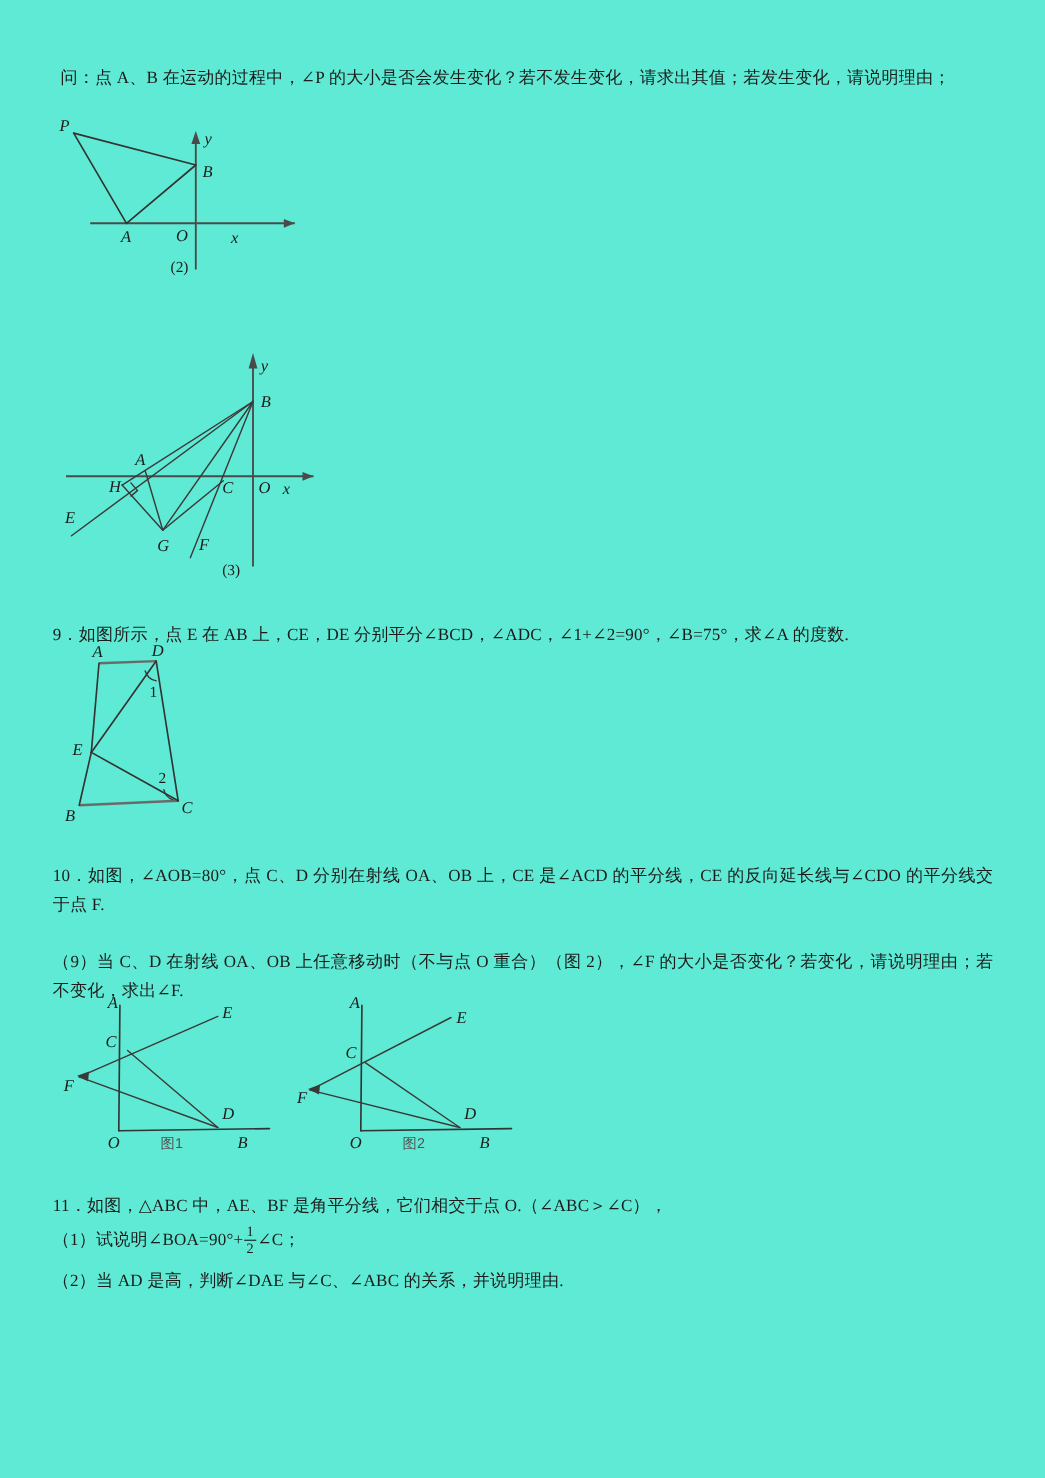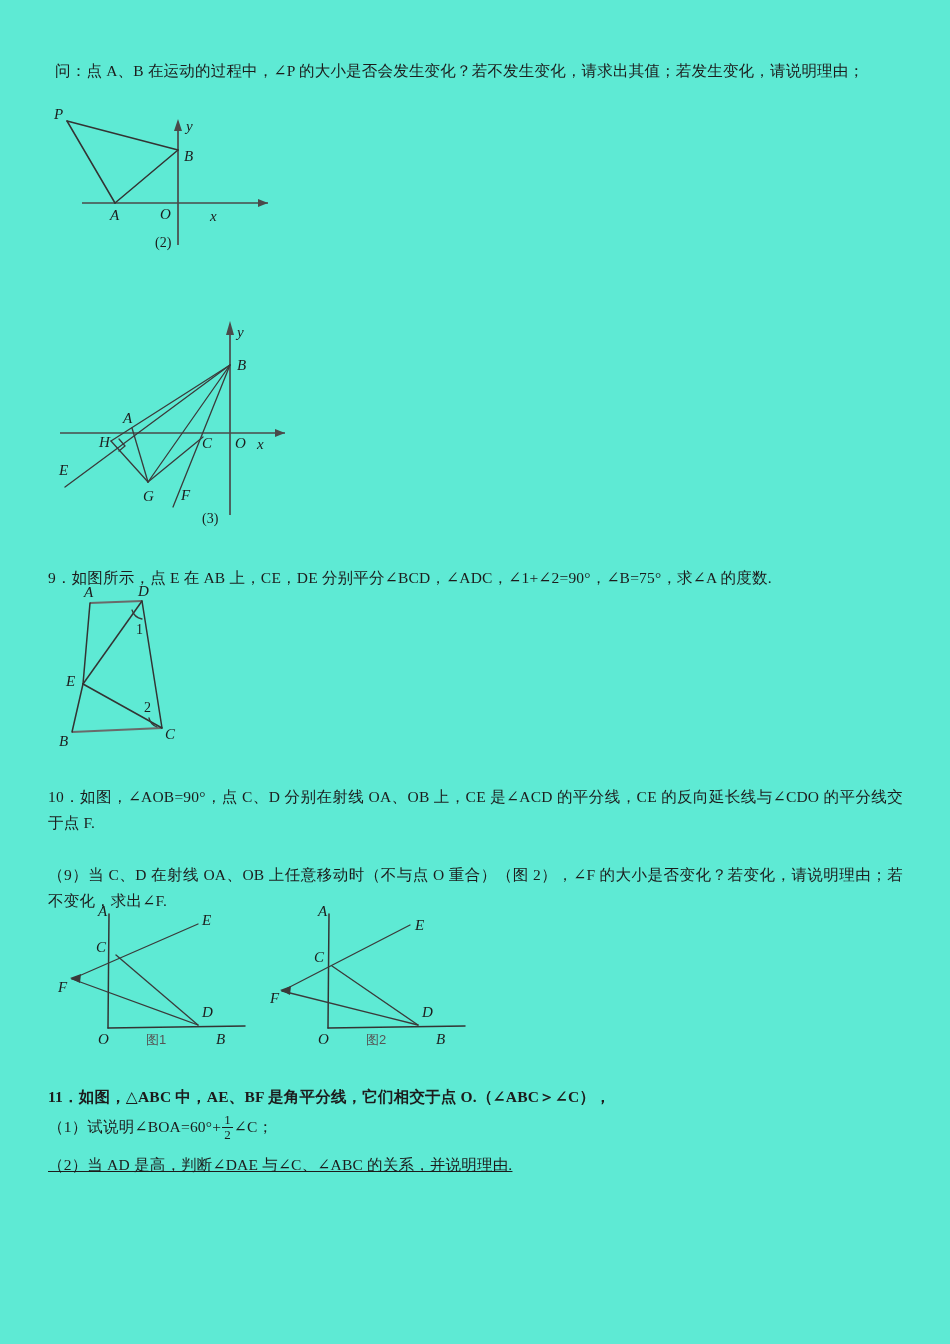--- a/index.html
+++ b/index.html
@@ -180,21 +180,21 @@
       <text class="lbl" x="34" y="12">A</text>
       <text class="lbl" x="88" y="11">D</text>
       <text class="lbl" x="16" y="101">E</text>
       <text class="lbl" x="9" y="161">B</text>
       <text class="lbl" x="115" y="154">C</text>
       <text class="lbl-up" x="86" y="49">1</text>
       <text class="lbl-up" x="94" y="127">2</text>
     </svg>
   </div>
 
-  <div class="para" style="left:48px; top:784px; width:855px;">10．如图，∠AOB=90°，点 C、D 分别在射线 OA、OB 上，CE 是∠ACD 的平分线，CE 的反向延长线与∠CDO 的平分线交于点 F.</div>
+  <div class="para" style="left:48px; top:784px; width:855px;">10．如图，∠AOB=80°，点 C、D 分别在射线 OA、OB 上，CE 是∠ACD 的平分线，CE 的反向延长线与∠CDO 的平分线交于点 F.</div>
   <div class="para" style="left:48px; top:862px; width:855px;">（9）当 C、D 在射线 OA、OB 上任意移动时（不与点 O 重合）（图 2），∠F 的大小是否变化？若变化，请说明理由；若不变化，求出∠F.</div>
 
   <div class="fig" style="left:50px; top:900px;">
     <svg width="220" height="160" viewBox="0 0 220 160">
 
       <line class="stroke" x1="58" y1="128" x2="195" y2="126"></line>
 
       <line class="stroke" x1="58" y1="128" x2="59" y2="14"></line>
 
       <line class="stroke-thin" x1="22" y1="79" x2="148" y2="24"></line>
@@ -235,21 +235,21 @@
       <text class="lbl" x="145" y="30">E</text>
       <text class="lbl" x="44" y="62">C</text>
       <text class="lbl" x="0" y="103">F</text>
       <text class="lbl" x="152" y="117">D</text>
       <text class="lbl" x="48" y="144">O</text>
       <text class="lbl" x="166" y="144">B</text>
       <text class="cap-cn" x="96" y="144">图2</text>
     </svg>
   </div>
 
-  <div class="para" style="left:48px; top:1084px; width:855px;font-weight:bold;">11．如图，△ABC 中，AE、BF 是角平分线，它们相交于点 O.（∠ABC＞∠C），</div>
+  <div class="para" style="left:48px; top:1084px; width:855px;">11．如图，△ABC 中，AE、BF 是角平分线，它们相交于点 O.（∠ABC＞∠C），</div>
 
   <div class="para" style="left:48px; top:1114px; width:855px;">
-    <span>（1）试说明∠BOA=60°+</span><span class="frac"><span class="num">1</span><span class="den">2</span></span><span>∠C；</span>
-  </div>
-
-  <div class="para" style="left:48px; top:1152px; width:855px;text-decoration:underline;">（2）当 AD 是高，判断∠DAE 与∠C、∠ABC 的关系，并说明理由.</div>
+    <span>（1）试说明∠BOA=90°+</span><span class="frac"><span class="num">1</span><span class="den">2</span></span><span>∠C；</span>
+  </div>
+
+  <div class="para" style="left:48px; top:1152px; width:855px;">（2）当 AD 是高，判断∠DAE 与∠C、∠ABC 的关系，并说明理由.</div>
 
 </div>
 
 </body></html>

